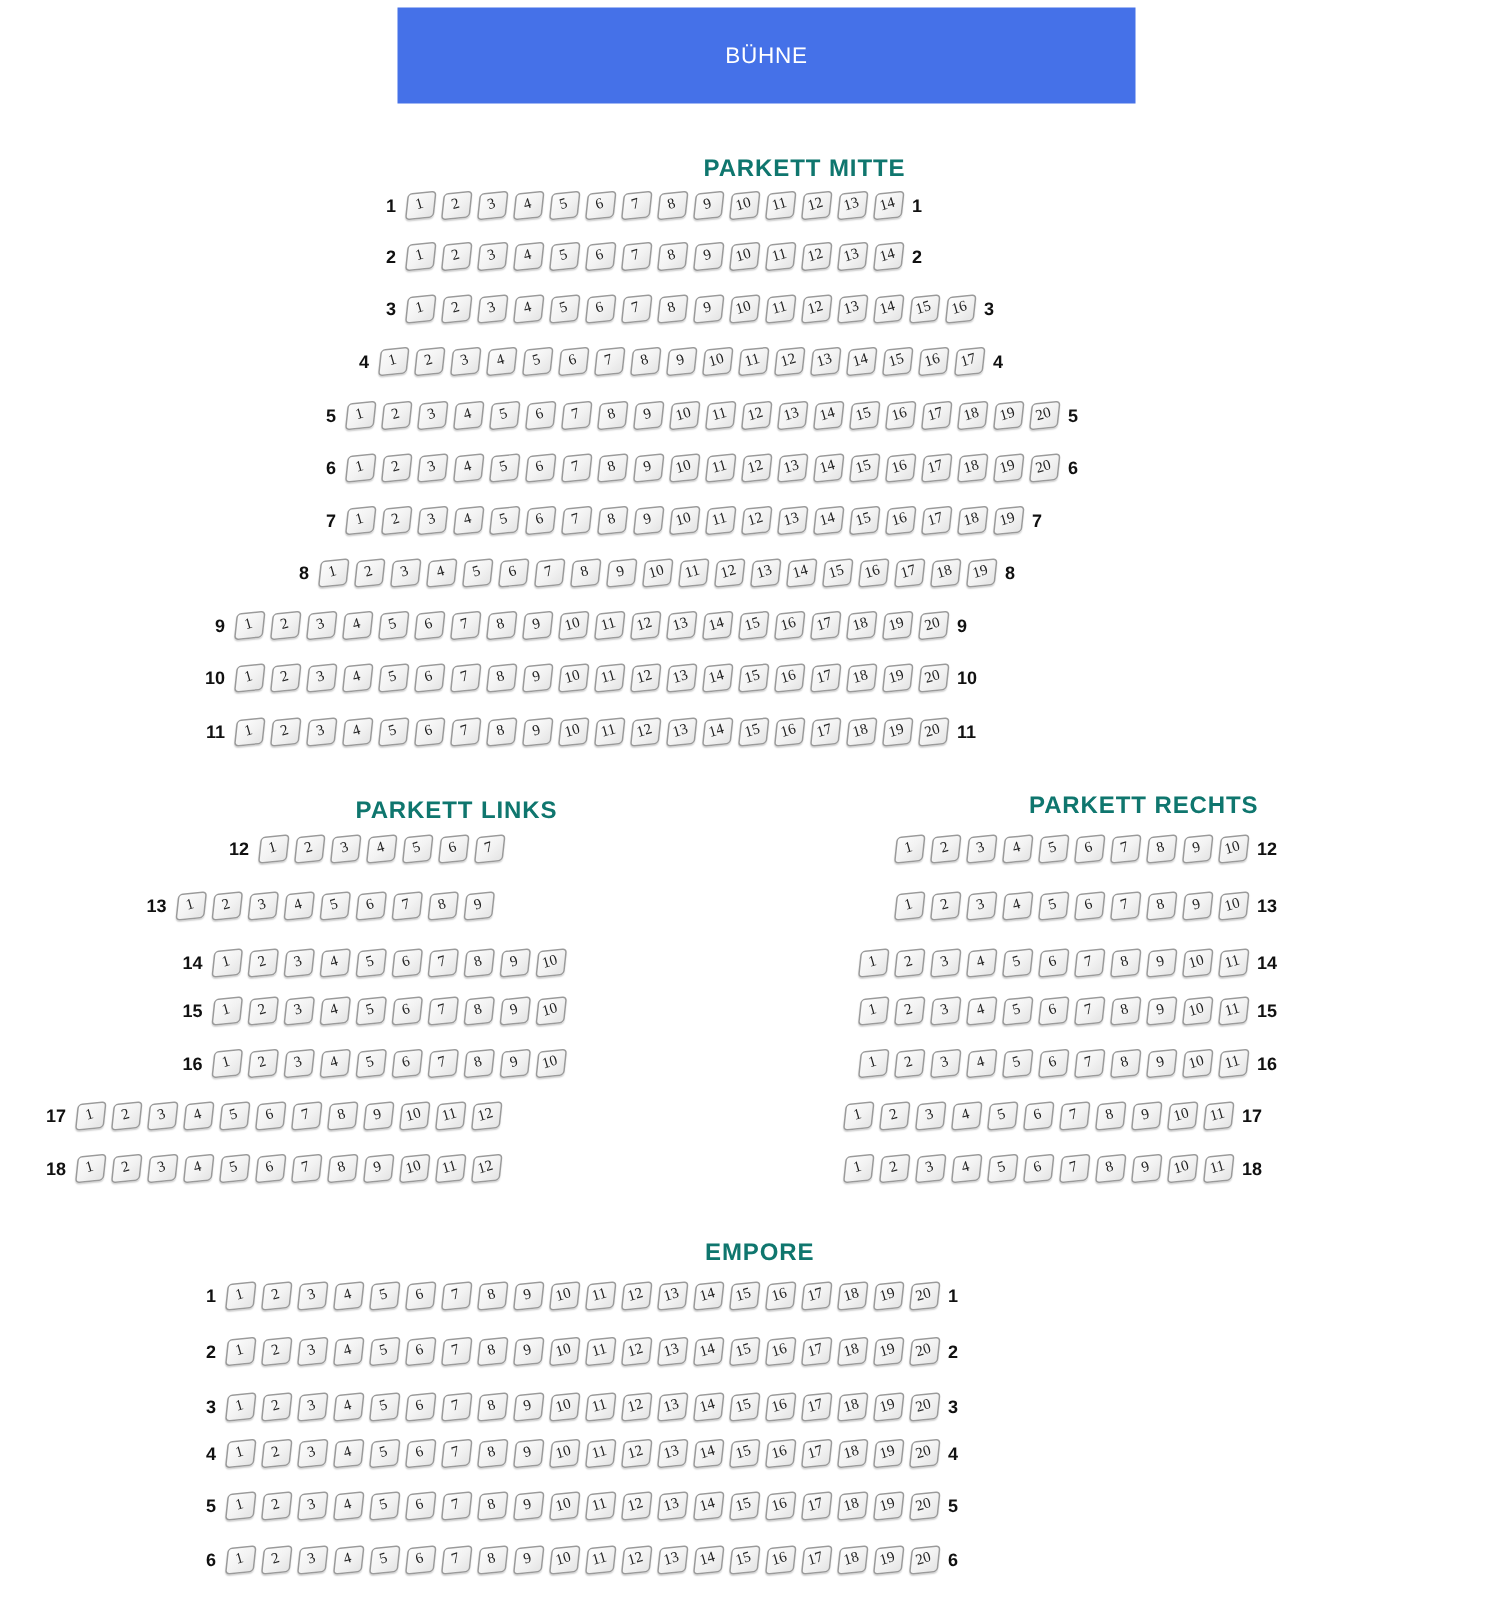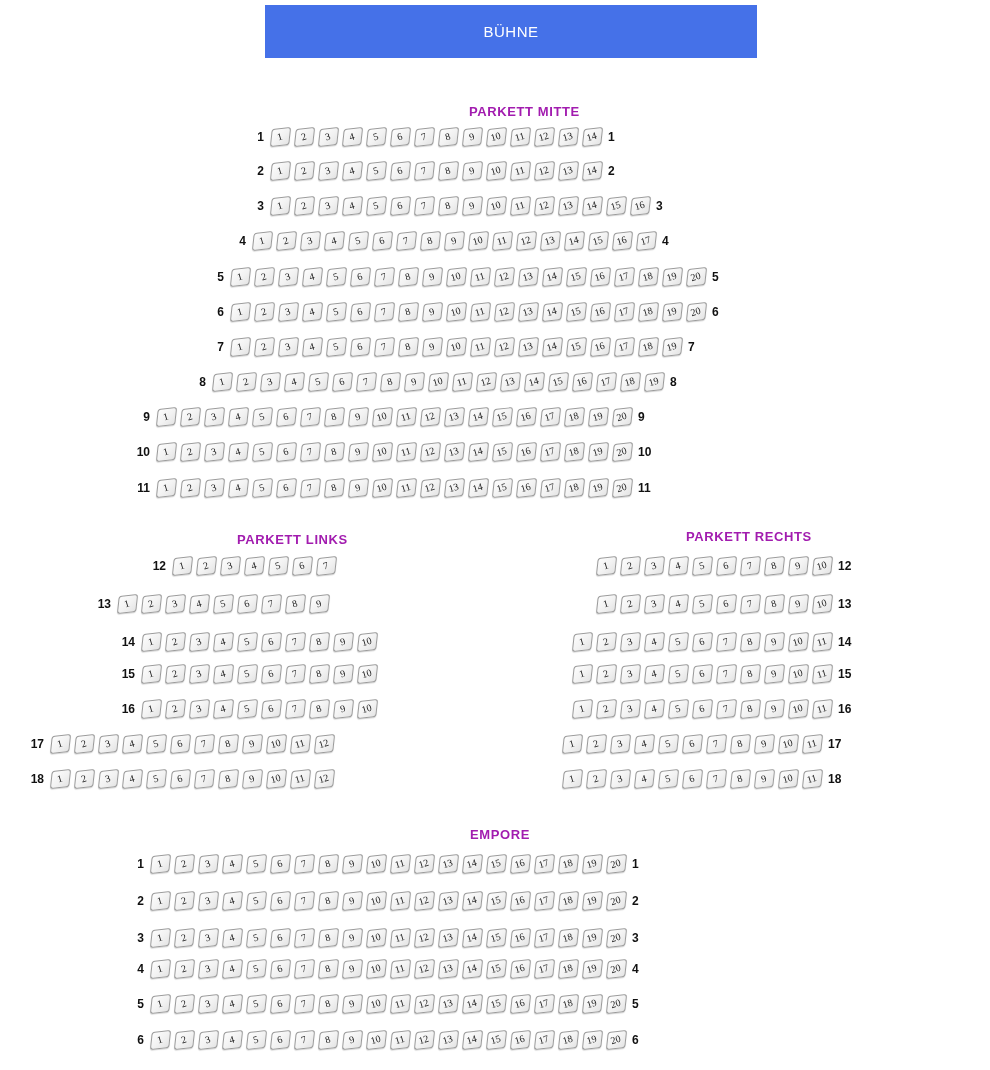--- a/index.html
+++ b/index.html
@@ -6,33 +6,33 @@
   body{
     width:990px;height:1070px;
     background:#ffffff;
     font-family:"Liberation Sans", sans-serif;
     color:#1a1a1a;
     position:relative;
     overflow:hidden;
   }
   .stage{
     position:absolute;
-    left:265px;top:5px;width:492px;height:53px;
+    left:265px;top:5px;width:492px;height:64px;
     background:#4571e8;
     color:#ffffff;
     display:flex;align-items:center;justify-content:center;
     font-size:15px;
     letter-spacing:0.5px;
   }
   .section-title{
     position:absolute;
-    font-size:13px;
+    font-size:16px;
     font-weight:bold;
     letter-spacing:0.6px;
-    color:#a21caf;
+    color:#0f766e;
     white-space:nowrap;
   }
   .row{
     position:absolute;
     display:flex;
     align-items:center;
     white-space:nowrap;
   }
   .rowlabel{
     font-size:12px;

